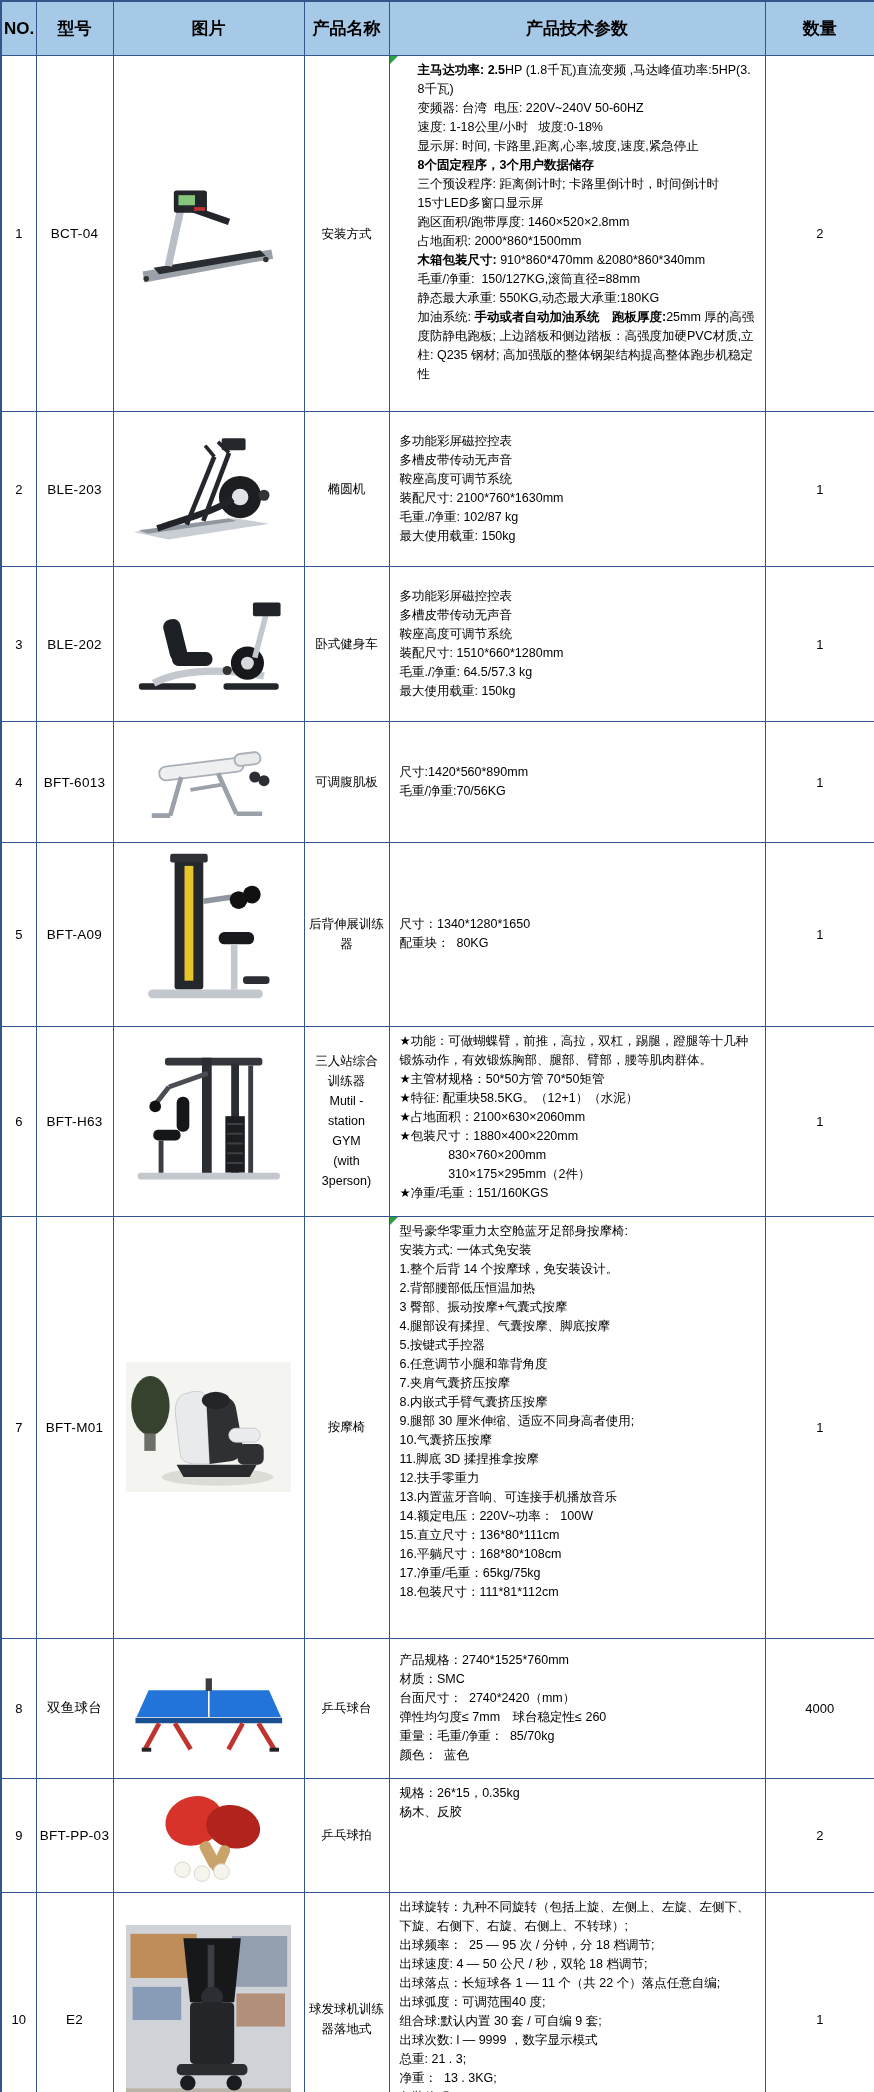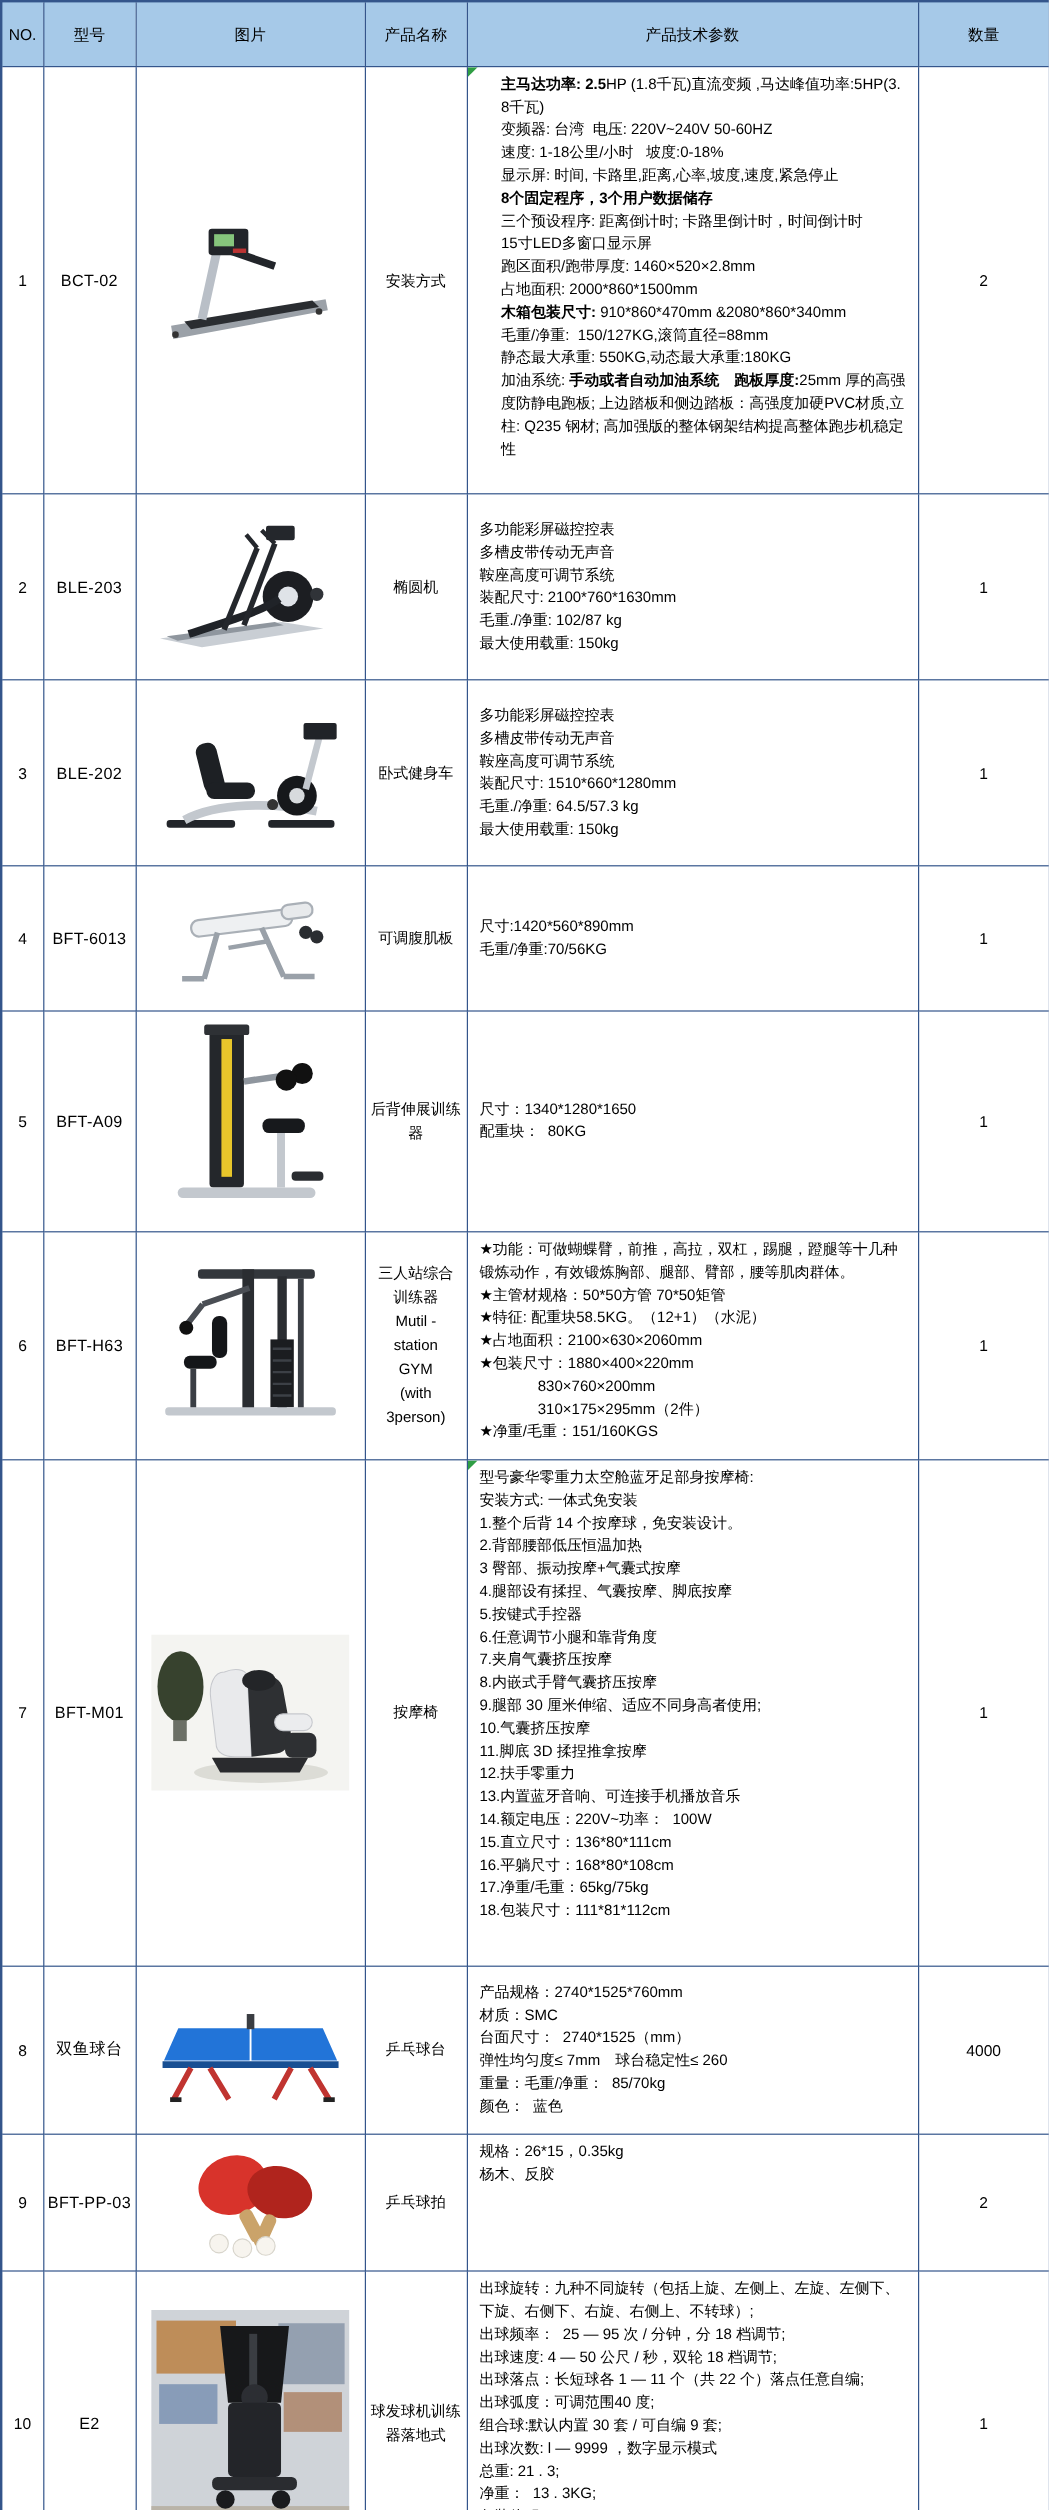--- a/index.html
+++ b/index.html
@@ -18,22 +18,22 @@
     border-collapse:collapse;
     table-layout:fixed;
     width:874px;
     height:2092px;
     border:2px solid var(--border);
   }
   th,td{border:1px solid var(--border);overflow:hidden;}
   th.hcell{
     background:var(--header-bg);
     height:53px;
-    font-size:13px;
-    font-weight:normal;
+    font-size:17px;
+    font-weight:bold;
     text-align:center;
     vertical-align:middle;
     padding:0 2px;
   }
   td.cell{vertical-align:middle;}
   td.no-cell{text-align:center;font-size:13px;}
   td.model-cell{text-align:center;font-size:13.5px;letter-spacing:.3px;}
   td.image-cell{text-align:center;padding:3px;}
   .img-wrap{width:90%;margin:0 auto;}
   .img-wrap svg{display:block;width:100%;height:auto;max-height:230px;margin:0 auto;}
@@ -77,21 +77,21 @@
         <th class="hcell">型号</th>
         <th class="hcell">图片</th>
         <th class="hcell">产品名称</th>
         <th class="hcell">产品技术参数</th>
         <th class="hcell">数量</th>
       </tr>
   </thead>
   <tbody id="table-body">
       <tr style="height: 356px;">
         <td class="cell no-cell">1</td>
-        <td class="cell model-cell">BCT-02</td>
+        <td class="cell model-cell">BCT-04</td>
         <td class="cell image-cell">
           <div class="img-wrap">
             <svg viewBox="0 0 180 130" xmlns="http://www.w3.org/2000/svg">
               <polygon points="18,106 158,82 160,92 20,118" fill="#9ba1a8"></polygon>
               <polygon points="30,102 146,83 152,89 36,109" fill="#2a2d31"></polygon>
               <path d="M46 100 L60 36" stroke="#b9bfc7" stroke-width="8" fill="none"></path>
               <path d="M60 34 L112 52" stroke="#22252a" stroke-width="7" fill="none"></path>
               <rect x="52" y="18" width="36" height="24" rx="3" fill="#22252a"></rect>
               <rect x="57" y="23" width="18" height="11" fill="#86c57c"></rect>
               <rect x="74" y="36" width="12" height="4" fill="#b33"></rect>
@@ -324,21 +324,21 @@
               <path d="M42 79 L24 112 M62 79 L82 112 M148 79 L130 112 M168 79 L188 112" stroke="#c03430" stroke-width="6" fill="none"></path>
               <rect x="20" y="110" width="12" height="5" fill="#222"></rect>
               <rect x="182" y="110" width="12" height="5" fill="#222"></rect>
             </svg>
           </div>
         </td>
         <td class="cell name-cell">乒乓球台</td>
         <td class="cell spec-cell" style="vertical-align: middle; margin-top: 44px;">
           <div class="spec-line">产品规格：2740*1525*760mm</div>
           <div class="spec-line">材质：SMC</div>
-          <div class="spec-line">台面尺寸：  2740*1525（mm）</div>
+          <div class="spec-line">台面尺寸：  2740*2420（mm）</div>
           <div class="spec-line">弹性均匀度≤ 7mm　球台稳定性≤ 260</div>
           <div class="spec-line">重量：毛重/净重：  85/70kg</div>
           <div class="spec-line">颜色：  蓝色</div>
         </td>
         <td class="cell qty-cell">4000</td>
       </tr>
       <tr style="height: 93px;">
         <td class="cell no-cell">9</td>
         <td class="cell model-cell">BFT-PP-03</td>
         <td class="cell image-cell">

